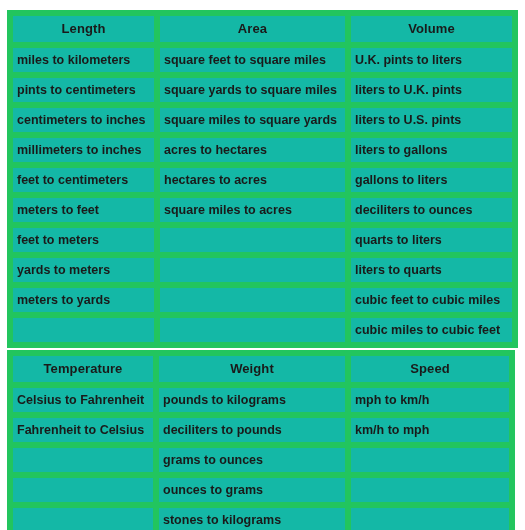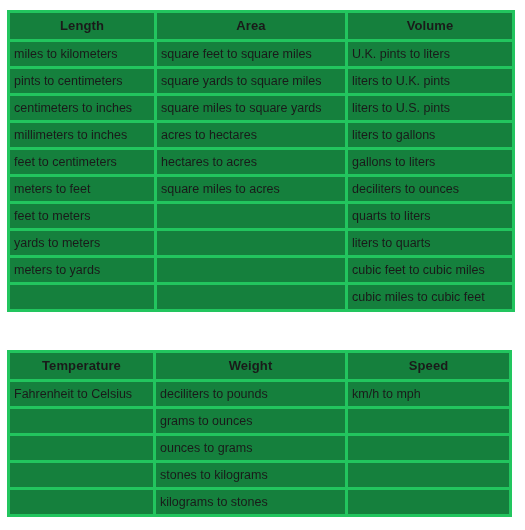--- a/index.html
+++ b/index.html
@@ -23,41 +23,42 @@
   }
 
   .conv-table {
     border-collapse: collapse;
     table-layout: fixed;
     background: #ffffff;
   }
 
   .conv-table td,
   .conv-table th {
-    border: 3px solid #22c55e;
+    border: 6px solid #22c55e;
     height: 24px;
     font-size: 12.5px;
     line-height: 14px;
     font-weight: normal;
     vertical-align: middle;
-    background: #15803d;
+    background: #14b8a6;
     white-space: nowrap;
     overflow: hidden;
   }
 
   .conv-table th {
     font-weight: bold;
     text-align: center;
     font-size: 13px;
     letter-spacing: 0.1px;
   }
 
   .conv-table td {
     text-align: left;
     padding: 0 0 0 4px;
+    font-weight: bold;
   }
 
   .conv-table td.empty {
     padding: 0;
   }
 
   
   #table-length-area-volume {
     position: absolute;
     left: 7px;
@@ -159,20 +160,25 @@
     </colgroup>
     <thead>
       <tr>
         <th>Temperature</th>
         <th>Weight</th>
         <th>Speed</th>
       </tr>
     </thead>
     <tbody>
       <tr>
+        <td>Celsius to Fahrenheit</td>
+        <td>pounds to kilograms</td>
+        <td>mph to km/h</td>
+      </tr>
+      <tr>
         <td>Fahrenheit to Celsius</td>
         <td>deciliters to pounds</td>
         <td>km/h to mph</td>
       </tr>
       <tr>
         <td class="empty"></td>
         <td>grams to ounces</td>
         <td class="empty"></td>
       </tr>
       <tr>

